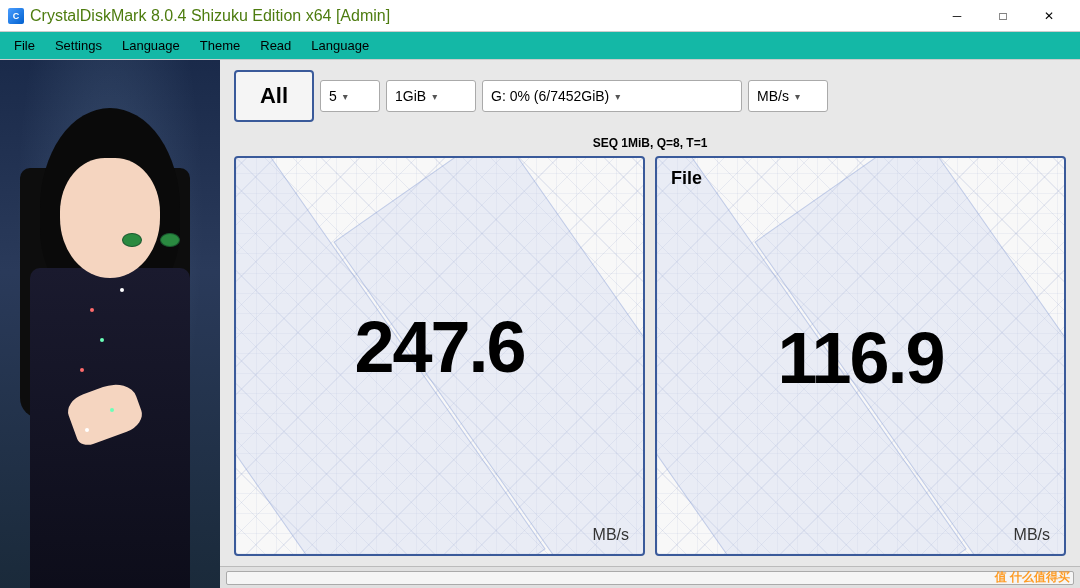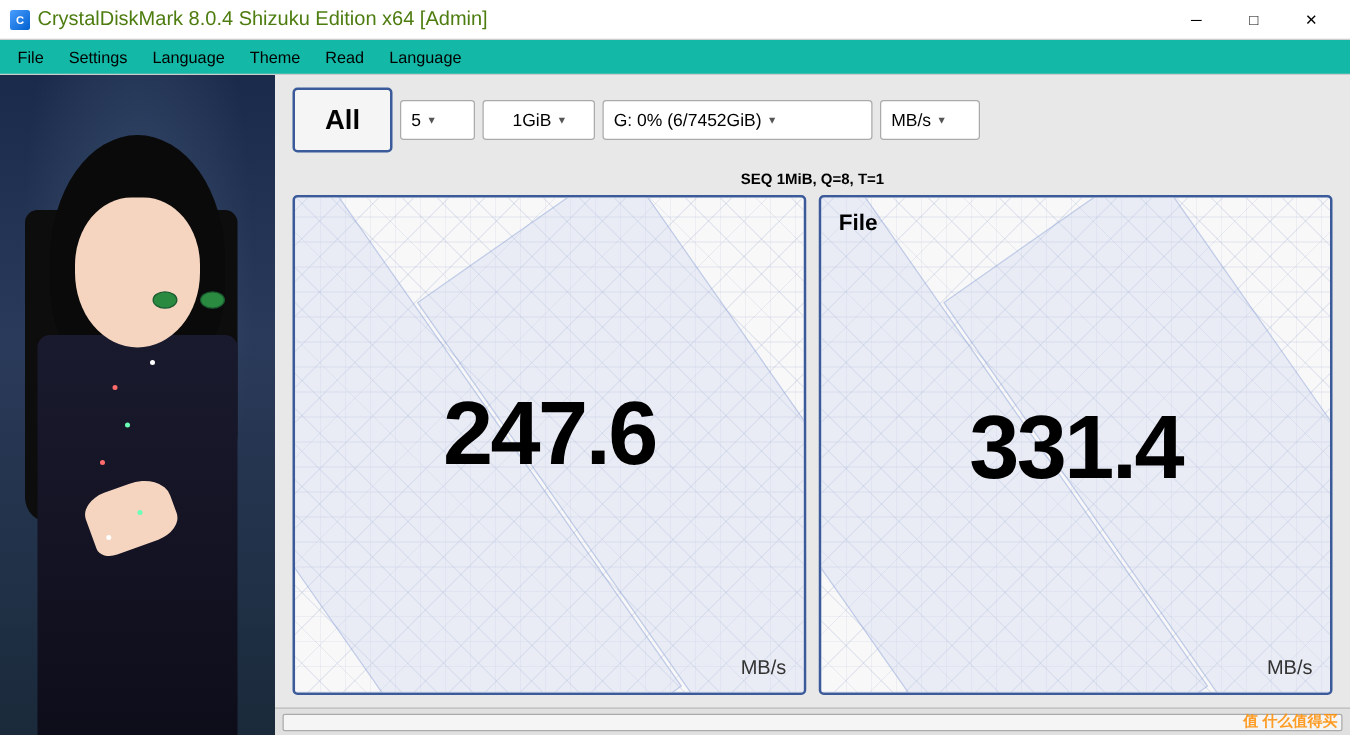--- a/index.html
+++ b/index.html
@@ -250,22 +250,22 @@
       cursor: pointer;
       display: flex;
       align-items: center;
       gap: 6px;
     }
     .dropdown-arrow {
       font-size: 10px;
       color: #555;
     }
     .dropdown-5 { width: 60px; }
-    .dropdown-1gib { width: 90px; justify-content: center; }
-    .dropdown-drive { width: 216px; }
+    .dropdown-1gib { width: 90px; }
+    .dropdown-drive { width: 260px; }
     .dropdown-unit { width: 80px; }
 
     
     .seq-label {
       background: #e8e8e8;
       text-align: center;
       font-size: 12px;
       font-weight: bold;
       color: #000;
       padding: 4px 0 6px;
@@ -466,21 +466,21 @@
         <div class="diag-stripe"></div>
         <div class="diag-stripe2"></div>
         <div class="bench-value">247.6</div>
         <div class="bench-unit">MB/s</div>
       </div>
 
       <div class="bench-panel">
         <div class="diag-stripe"></div>
         <div class="diag-stripe2"></div>
         <span class="bench-label">File</span>
-        <div class="bench-value">331.4</div>
+        <div class="bench-value">116.9</div>
         <div class="bench-unit">MB/s</div>
       </div>
 
     </div>
 
     <div class="bottom-bar">
       <div class="progress-bar-inner"></div>
       <span class="bottom-watermark">值 什么值得买</span>
     </div>
 

